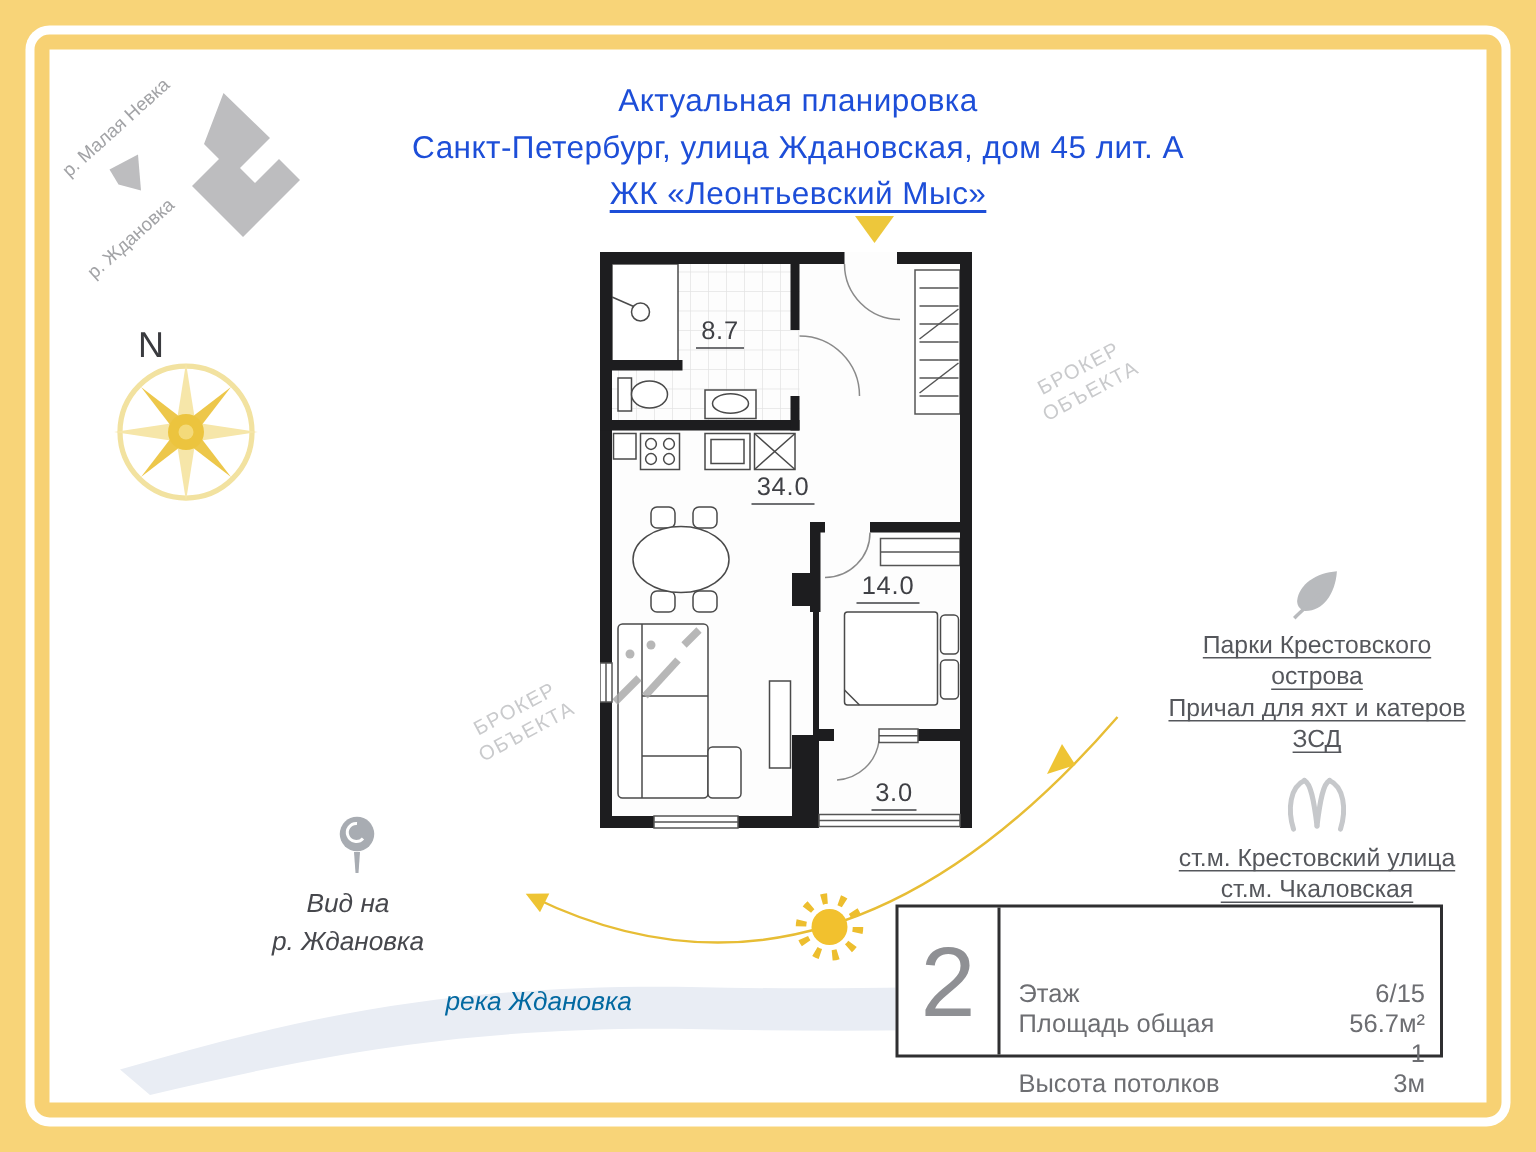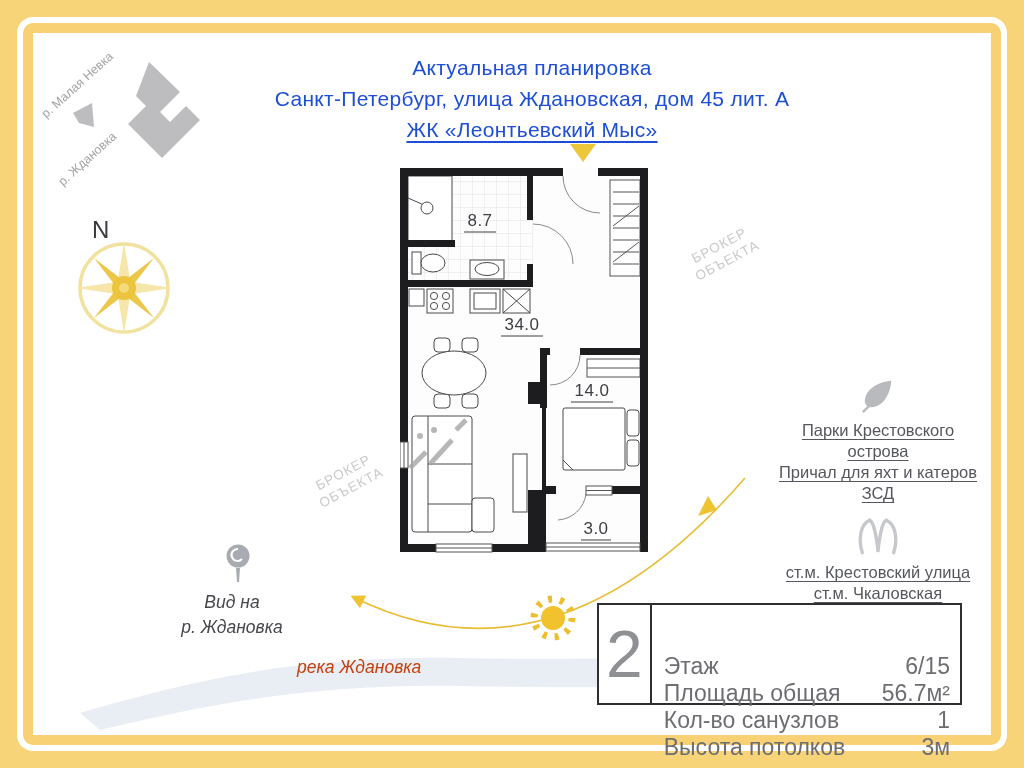--- a/index.html
+++ b/index.html
@@ -41,38 +41,38 @@
   
   .nearby{position:absolute;left:750px;top:378px;width:256px;text-align:center;
           color:#55575c;font-size:16.5px;line-height:21px;}
   .nearby .u{text-decoration:underline;text-underline-offset:3px;}
   .nearby .ic{display:block;margin:0 auto 6px auto;}
   .nearby .gap{height:12px;}
 
   
   .river{position:absolute;left:60px;top:618px;width:890px;height:120px;}
   .river-label{position:absolute;left:297px;top:657px;font-style:italic;
-               color:#c2410c;font-size:17.5px;}
+               color:#0369a1;font-size:17.5px;}
 
   
   .pin{position:absolute;left:222px;top:542px;width:32px;height:44px;}
   .view-label{position:absolute;left:150px;top:590px;width:164px;text-align:center;
               font-style:italic;color:#46474c;font-size:17.5px;line-height:25px;}
 
   
   .sunpath{position:absolute;left:340px;top:460px;width:420px;height:215px;}
 
   
   .info{position:absolute;left:597px;top:603px;width:365px;height:102px;
         border:2.5px solid #2f2f31;background:#ffffff;display:flex;box-sizing:border-box;}
   .info .big{width:66px;border-right:2.5px solid #2f2f31;display:flex;
              align-items:center;justify-content:center;
              font-size:66px;color:#8f9094;}
   .info .rows{flex:1;display:flex;flex-direction:column;justify-content:space-evenly;
-              padding:4px 10px 0 12px;color:#6d6e72;font-size:23px;margin-top:44px;}
+              padding:4px 10px 0 12px;color:#6d6e72;font-size:17px;margin-top:44px;}
   .info .row{display:flex;}
   .info .lbl{width:218px;}
   .info .val{flex:1;text-align:right;}
 </style>
 </head>
 <body>
 
 <div class="sheet"></div>
 <div class="canvas">
 
@@ -313,21 +313,20 @@
     <div class="rows">
       <div class="row">
         <span class="lbl">Этаж</span>
         <span class="val">6/15</span>
       </div>
       <div class="row">
         <span class="lbl">Площадь общая</span>
         <span class="val">56.7м²</span>
       </div>
       <div class="row">
-        <span class="lbl">Кол-во санузлов</span>
         <span class="val">1</span>
       </div>
       <div class="row">
         <span class="lbl">Высота потолков</span>
         <span class="val">3м</span>
       </div>
     </div>
   </div>
 
 </div>

